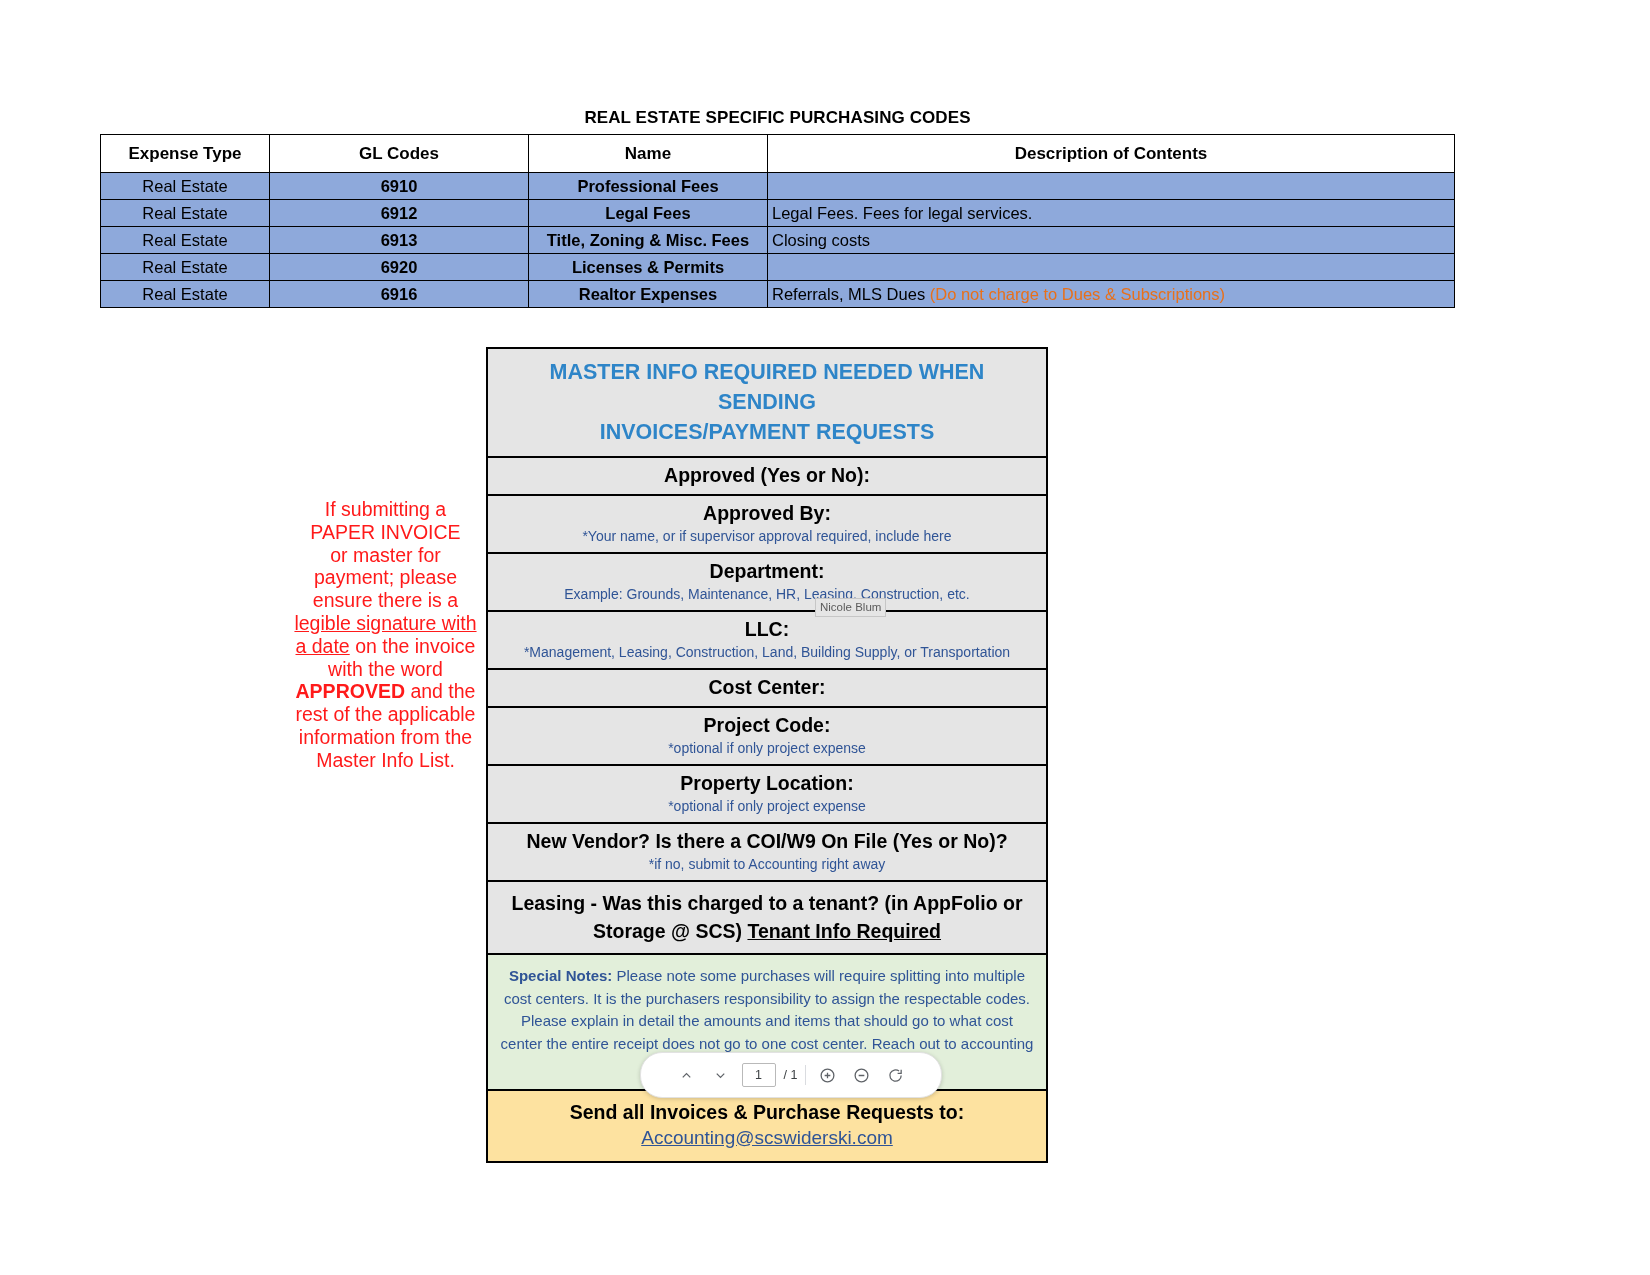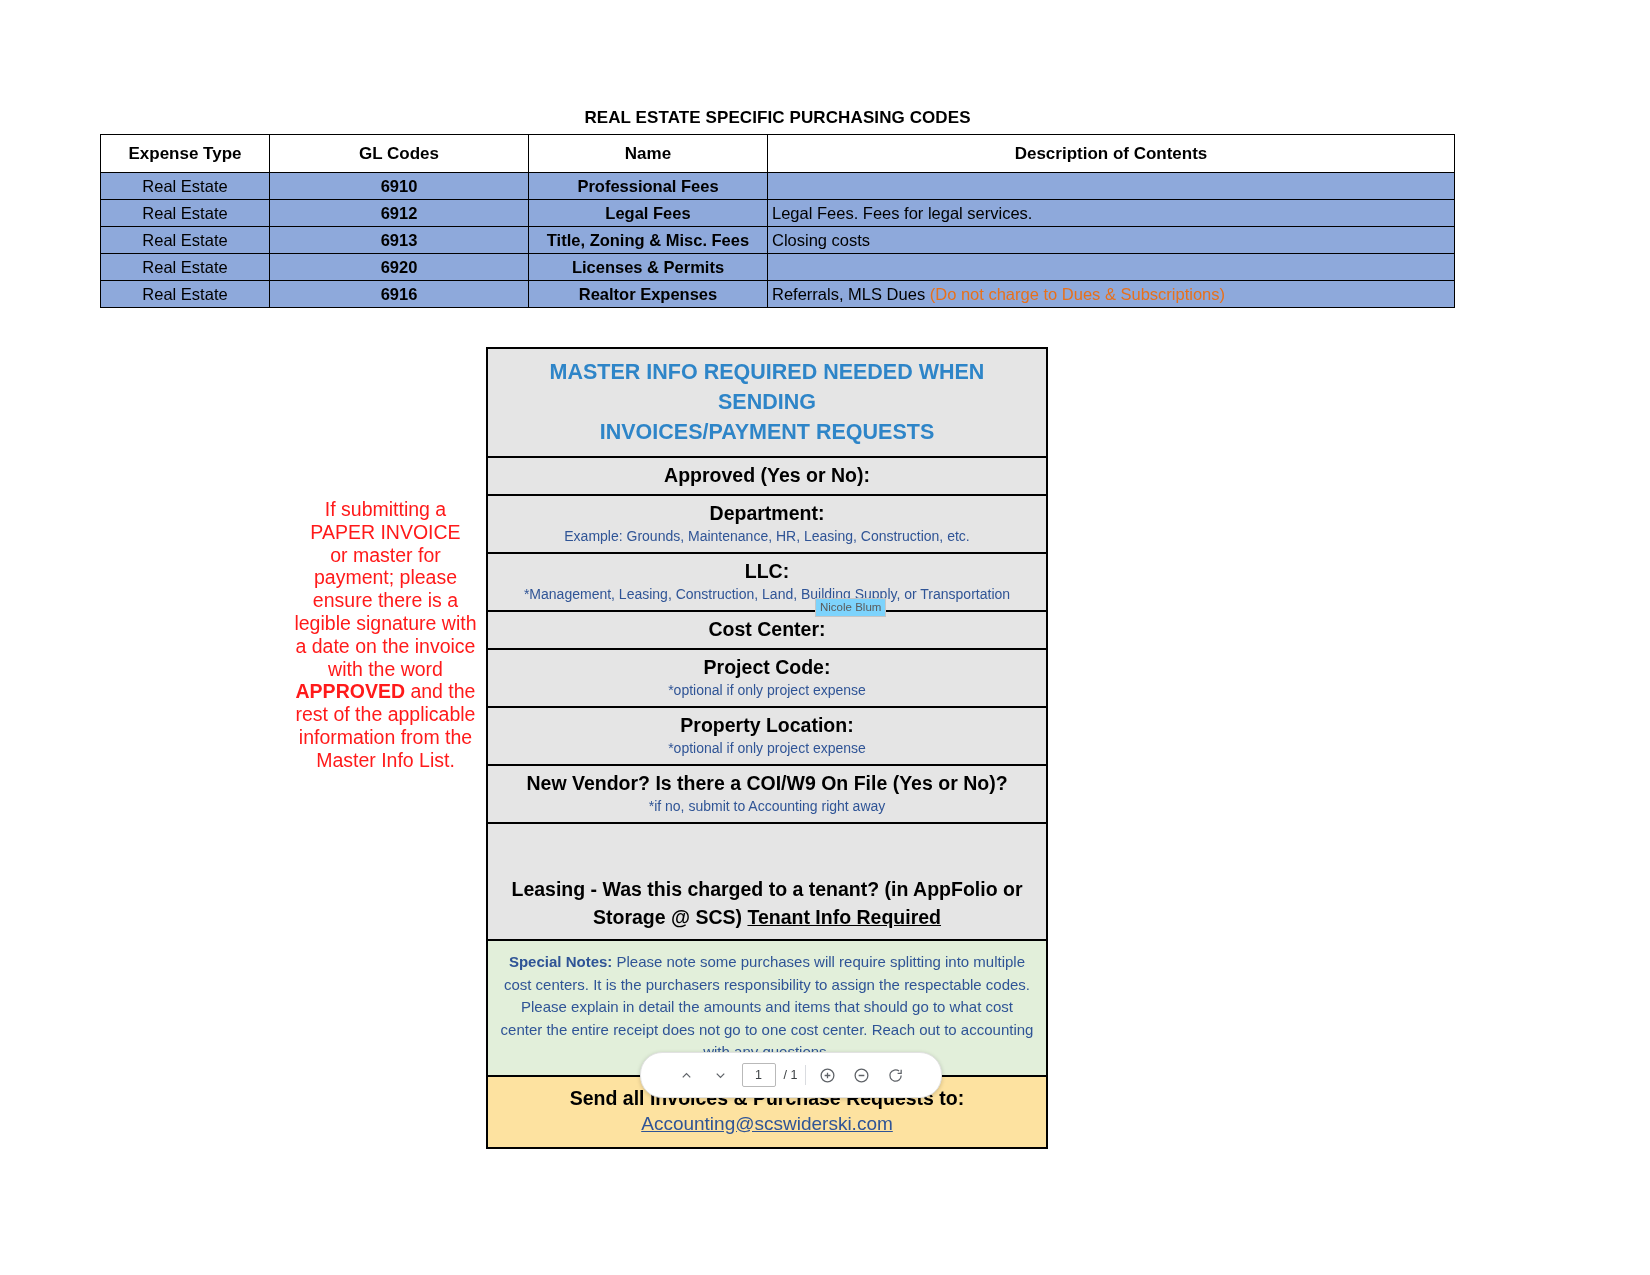--- a/index.html
+++ b/index.html
@@ -66,21 +66,21 @@
     position: absolute;
     left: 293px;
     top: 498px;
     width: 185px;
     text-align: center;
     color: #ff1a1a;
     font-size: 19.5px;
     line-height: 22.8px;
     font-family: "Liberation Sans", sans-serif;
   }
-  #paper-invoice-note .u { }
+  #paper-invoice-note .u { text-decoration: underline; }
   #paper-invoice-note .b { font-weight: bold; }
 
   
   #master-card {
     position: absolute;
     left: 486px;
     top: 347px;
     width: 562px;
     border: 2.5px solid #000;
     background: #e5e5e5;
@@ -111,21 +111,20 @@
     color: #2f5496;
     line-height: 19px;
     margin-top: 1px;
   }
   .m-leasing {
     font-weight: bold;
     font-size: 19.5px;
     color: #000;
     line-height: 28px;
     padding: 7px 12px 8px 12px;
-    margin-top: 44px;
   }
   .m-leasing .u { text-decoration: underline; }
   .m-notes {
     background: #e2efda;
     font-size: 15px;
     color: #2f5496;
     line-height: 22.5px;
     padding: 10px 12px 11px 12px;
     text-align: center;
   }
@@ -146,21 +145,21 @@
     text-decoration: underline;
     line-height: 26px;
     display: inline-block;
   }
 
   
   #user-tag {
     position: absolute;
     left: 815px;
     top: 598px;
-    background: #7dd3fc;
+    background: #e5e5e5;
     border: 1px solid #c6c6c6;
     color: #5b5b5b;
     font-size: 11.5px;
     line-height: 14px;
     padding: 1px 4px 2px 4px;
     white-space: nowrap;
     z-index: 5;
   }
 
   
@@ -258,20 +257,24 @@
 
   <div class="mrow m-title">
     <div>MASTER INFO REQUIRED NEEDED WHEN SENDING</div>
     <div>INVOICES/PAYMENT REQUESTS</div>
   </div>
 
   <div class="mrow">
     <div class="m-label">Approved (Yes or No):</div>
   </div>
 
+  <div class="mrow">
+    <div class="m-label">Approved By:</div>
+    <div class="m-sub">*Your name, or if supervisor approval required, include here</div>
+  </div>
 
   <div class="mrow">
     <div class="m-label">Department:</div>
     <div class="m-sub">Example: Grounds, Maintenance, HR, Leasing, Construction, etc.</div>
   </div>
 
   <div class="mrow">
     <div class="m-label">LLC:</div>
     <div class="m-sub">*Management, Leasing, Construction, Land, Building Supply, or Transportation</div>
   </div>

